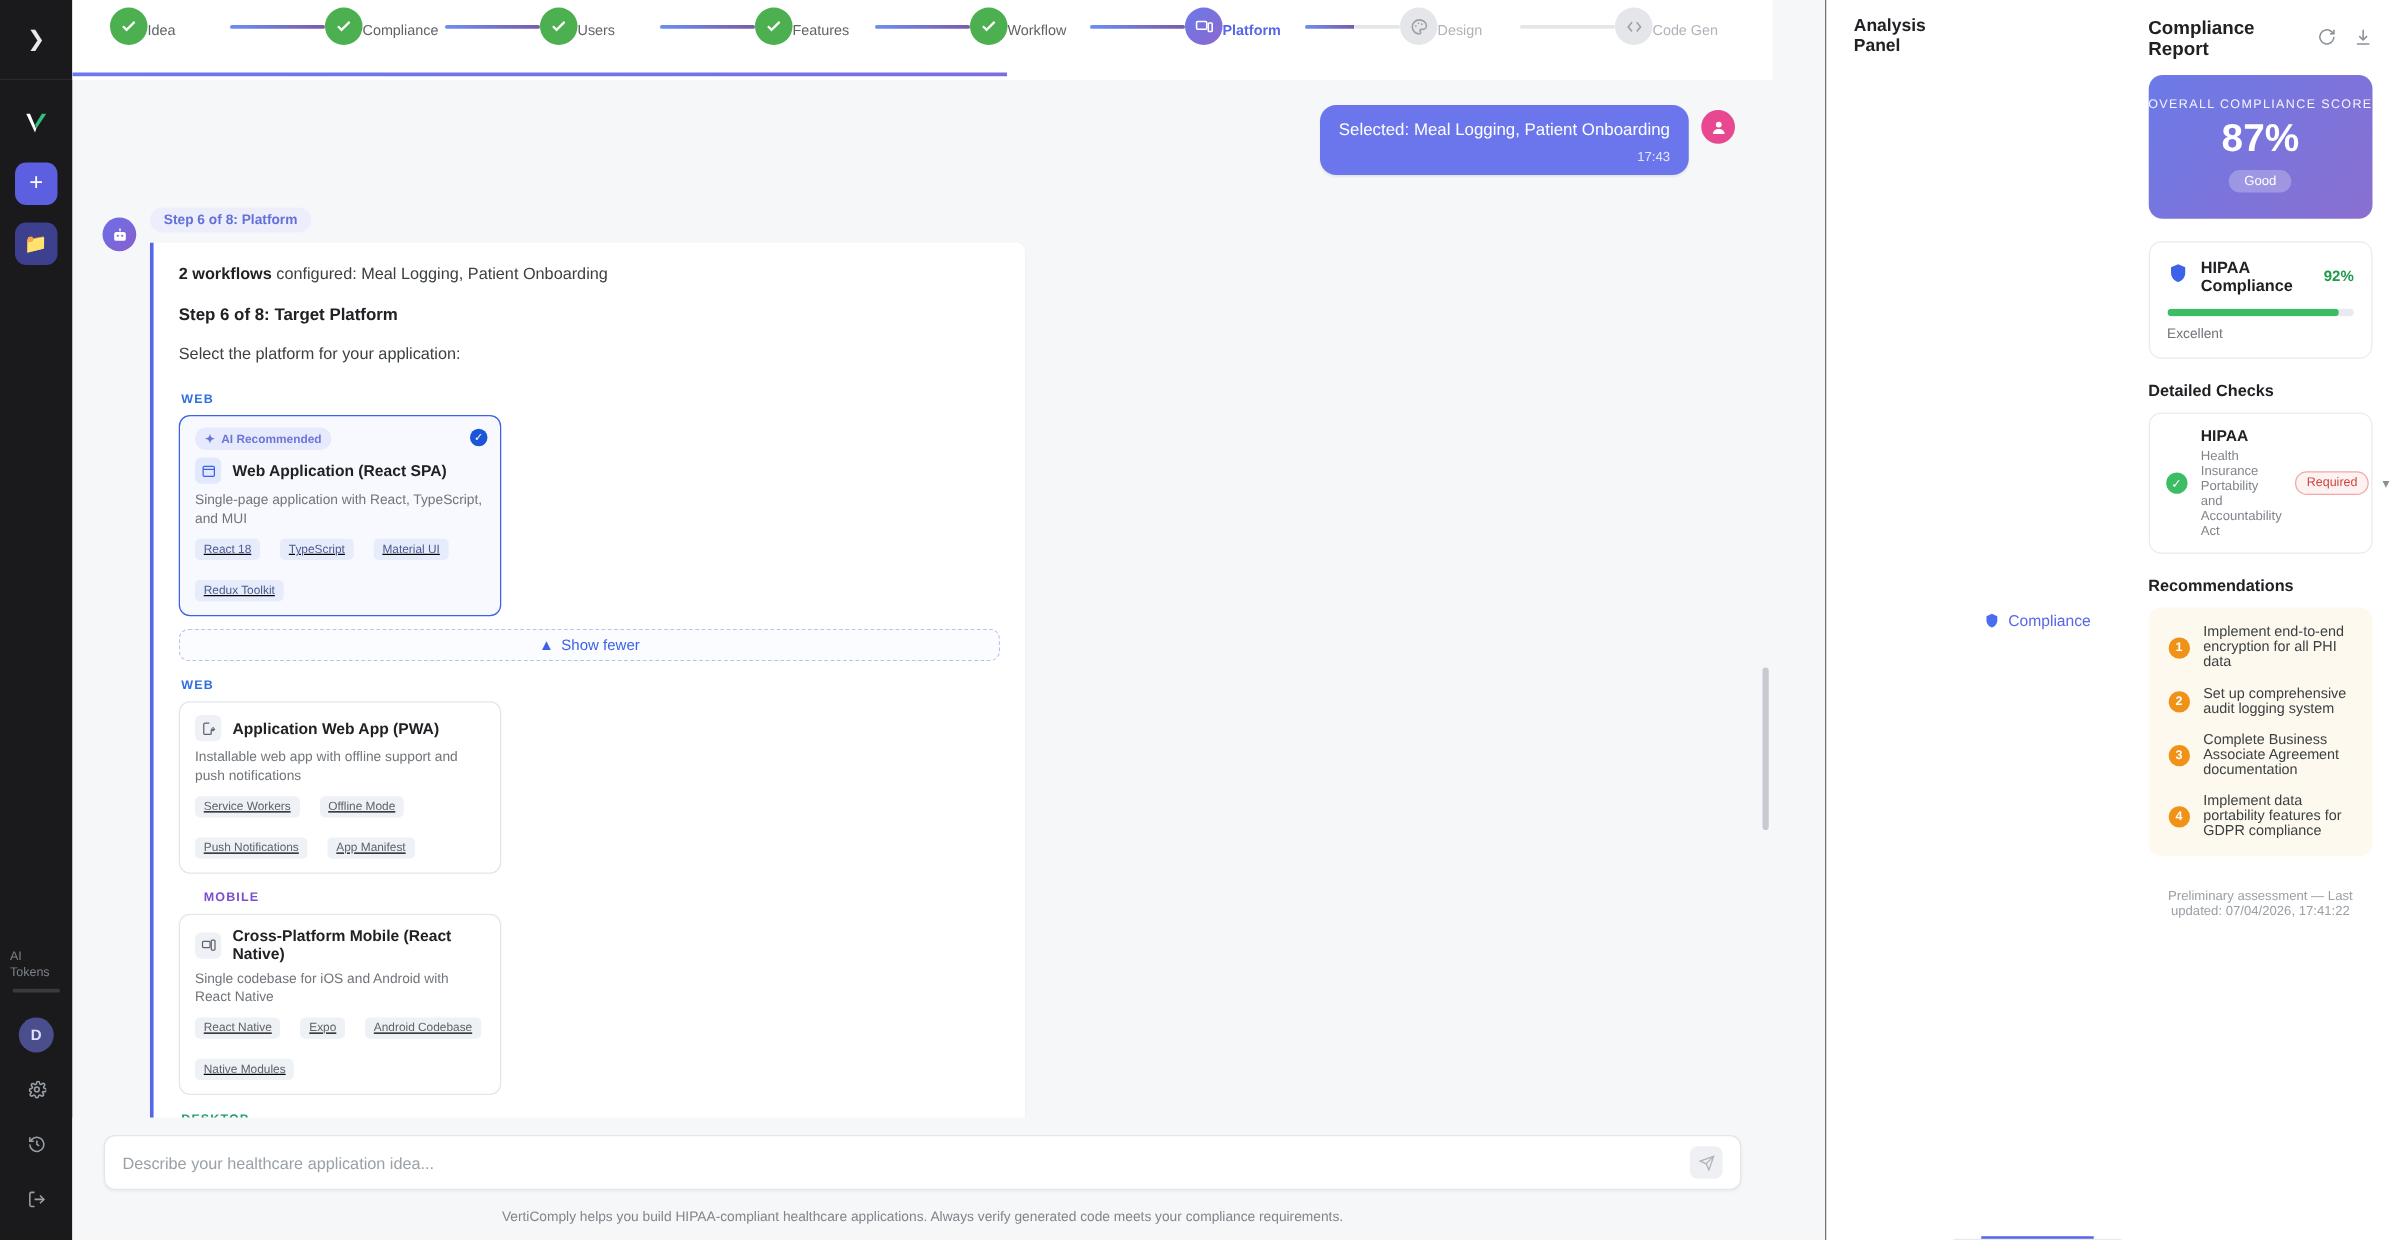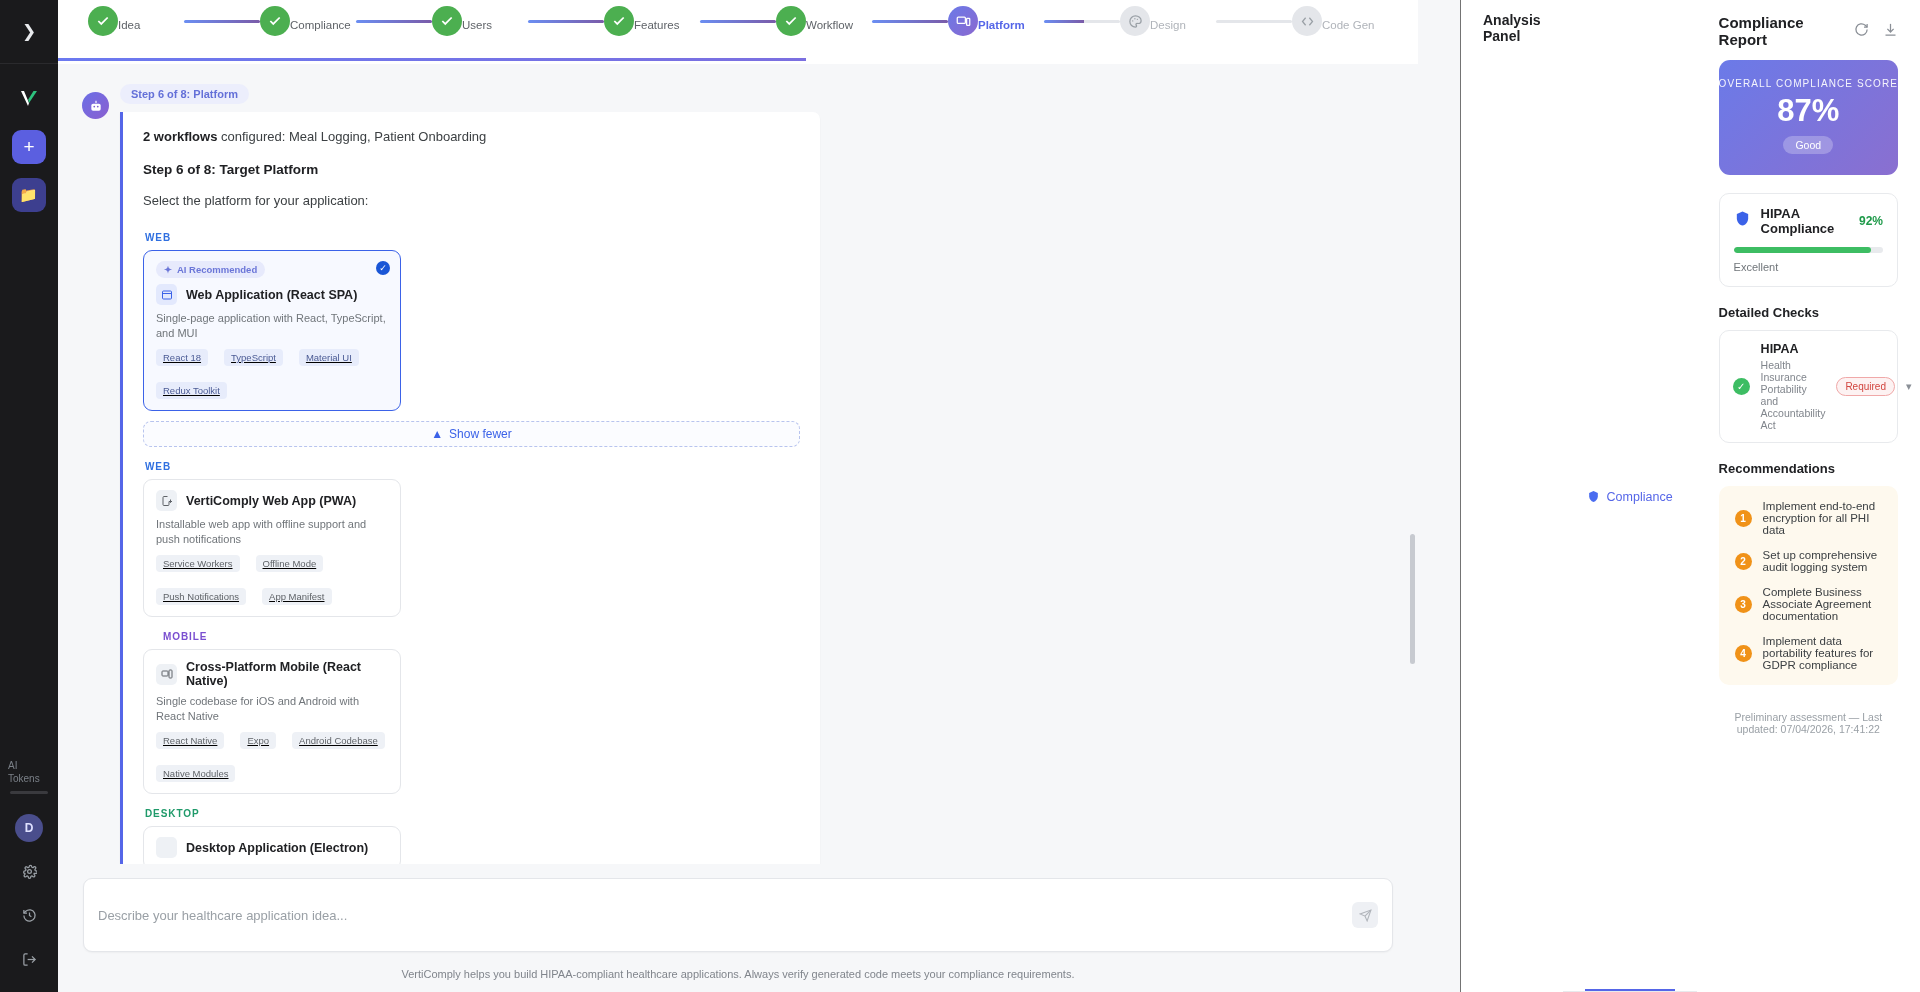--- a/index.html
+++ b/index.html
@@ -177,21 +177,21 @@
   
   .vscroll {
     position: absolute; right: 3px; top: 470px; width: 5px; height: 130px;
     background: #c7cad0; border-radius: 3px;
   }
 
   
   .composer-wrap { flex: 0 0 auto; padding: 14px 24px 0 24px; background: #f6f7f9; }
   .composer {
     background: #fff; border: 1px solid #e4e6ea; border-radius: 9px;
-    height: 74px; display: flex; align-items: center; padding: 0 14px;
+    height: 44px; display: flex; align-items: center; padding: 0 14px;
     box-shadow: 0 1px 2px rgba(0,0,0,.04); margin: 0 auto; max-width: 1310px;
   }
   .composer input {
     flex: 1 1 auto; border: none; outline: none; font-size: 13px; color: #3c4043;
     font-family: "Liberation Sans", sans-serif; background: transparent;
   }
   .composer input::placeholder { color: #9aa0a6; }
   .send-btn {
     width: 26px; height: 26px; border-radius: 6px; background: #eef0f4;
     display: flex; align-items: center; justify-content: center;
@@ -398,20 +398,32 @@
               <path d="M15 6l5 6-5 6"></path>
           </svg>
         </div>
         <div class="step-label todo">Code Gen</div>
       </div>
     </div>
 
     <div class="chat">
       <div class="chat-inner">
 
+        <div class="msg-user-row">
+          <div class="bubble-user">
+            <div class="txt">Selected: Meal Logging, Patient Onboarding</div>
+            <div class="time">17:43</div>
+          </div>
+          <div class="avatar-user">
+            <svg width="14" height="14" viewBox="0 0 24 24" fill="#fff">
+                <circle cx="12" cy="8" r="4"></circle>
+                <path d="M4 21c0-4.4 3.6-7 8-7s8 2.6 8 7z"></path>
+              </svg>
+          </div>
+        </div>
 
         <div class="msg-bot-row">
           <div class="avatar-bot">
             <svg width="14" height="14" viewBox="0 0 24 24" fill="#fff">
               <rect x="4" y="8" width="16" height="12" rx="3"></rect>
               <rect x="11" y="3" width="2" height="4"></rect>
               <circle cx="9" cy="13" r="1.5" fill="#7a5fd0"></circle>
                 <circle cx="15" cy="13" r="1.5" fill="#7a5fd0"></circle>
             </svg>
           </div>
@@ -459,21 +471,21 @@
               <div class="cat-label cat-web">WEB</div>
               <div class="pcard">
                 <div class="pcard-head">
                   <div class="pico">
                     <svg width="12" height="12" viewBox="0 0 24 24" fill="none" stroke="currentColor" stroke-width="2">
                         <path d="M13 3H6a2 2 0 0 0-2 2v14a2 2 0 0 0 2 2h8a2 2 0 0 0 2-2v-6"></path>
                         <path d="M19 9v6"></path>
                         <path d="M16 12l3 3 3-3"></path>
                       </svg>
                   </div>
-                  <div class="pcard-title">VertiComply Web App (PWA)</div>
+                  <div class="pcard-title">Application Web App (PWA)</div>
                 </div>
                 <div class="pcard-desc">Installable web app with offline support and push notifications</div>
                 <div class="tags">
                   <span class="tag">Service Workers</span>
                   <span class="tag">Offline Mode</span>
                   <span class="tag">Push Notifications</span>
                   <span class="tag">App Manifest</span>
                 </div>
               </div>
 

